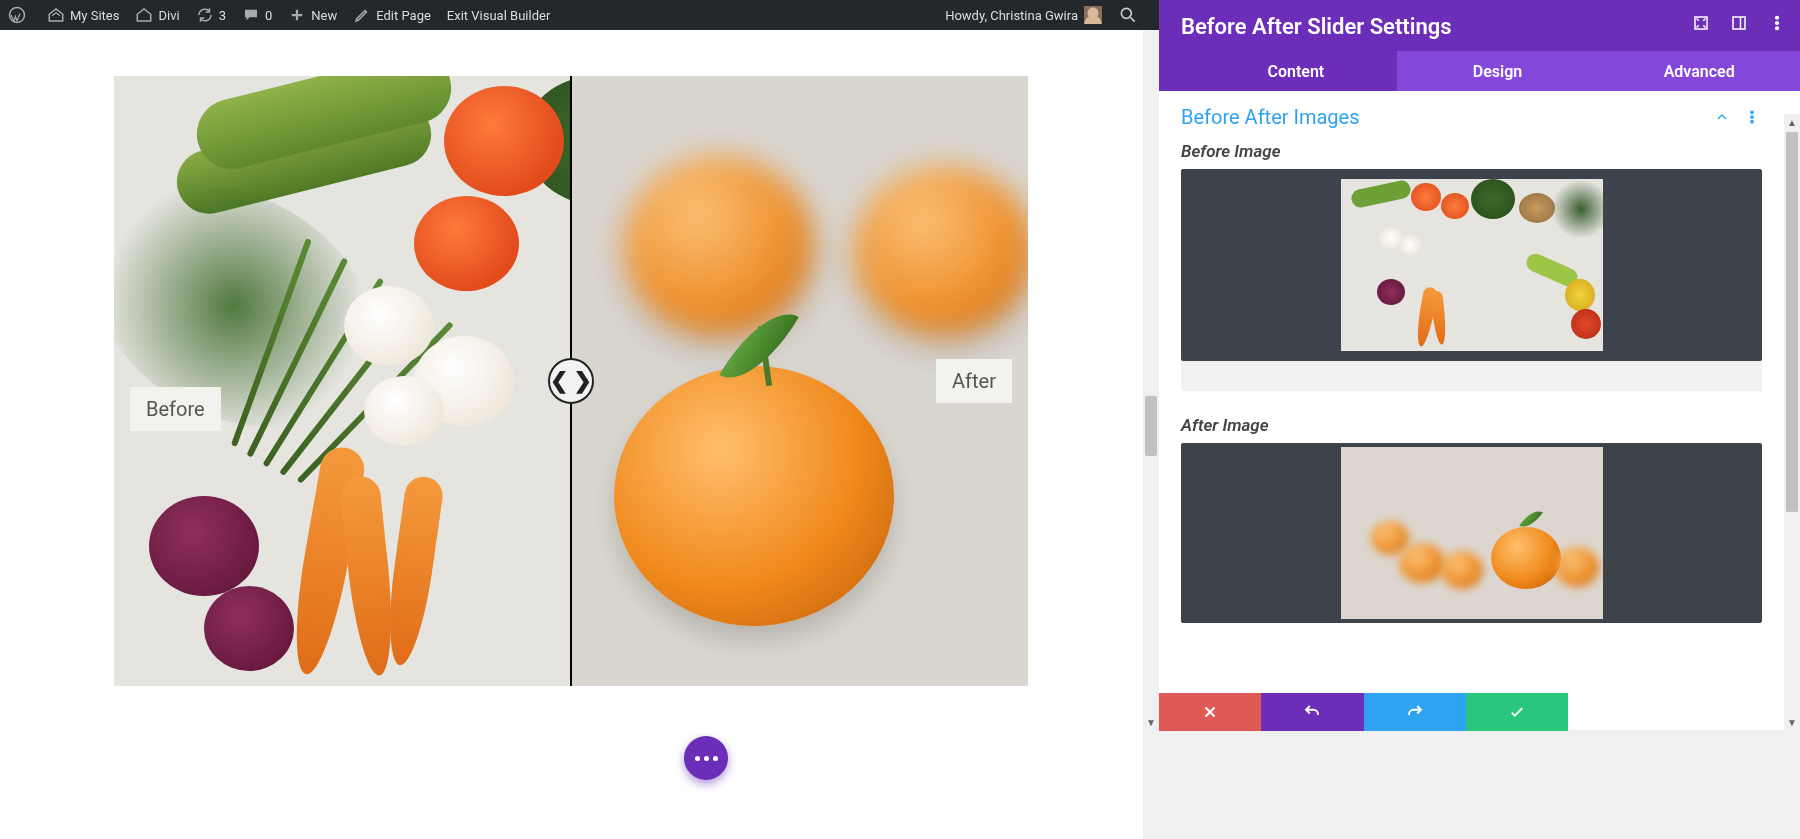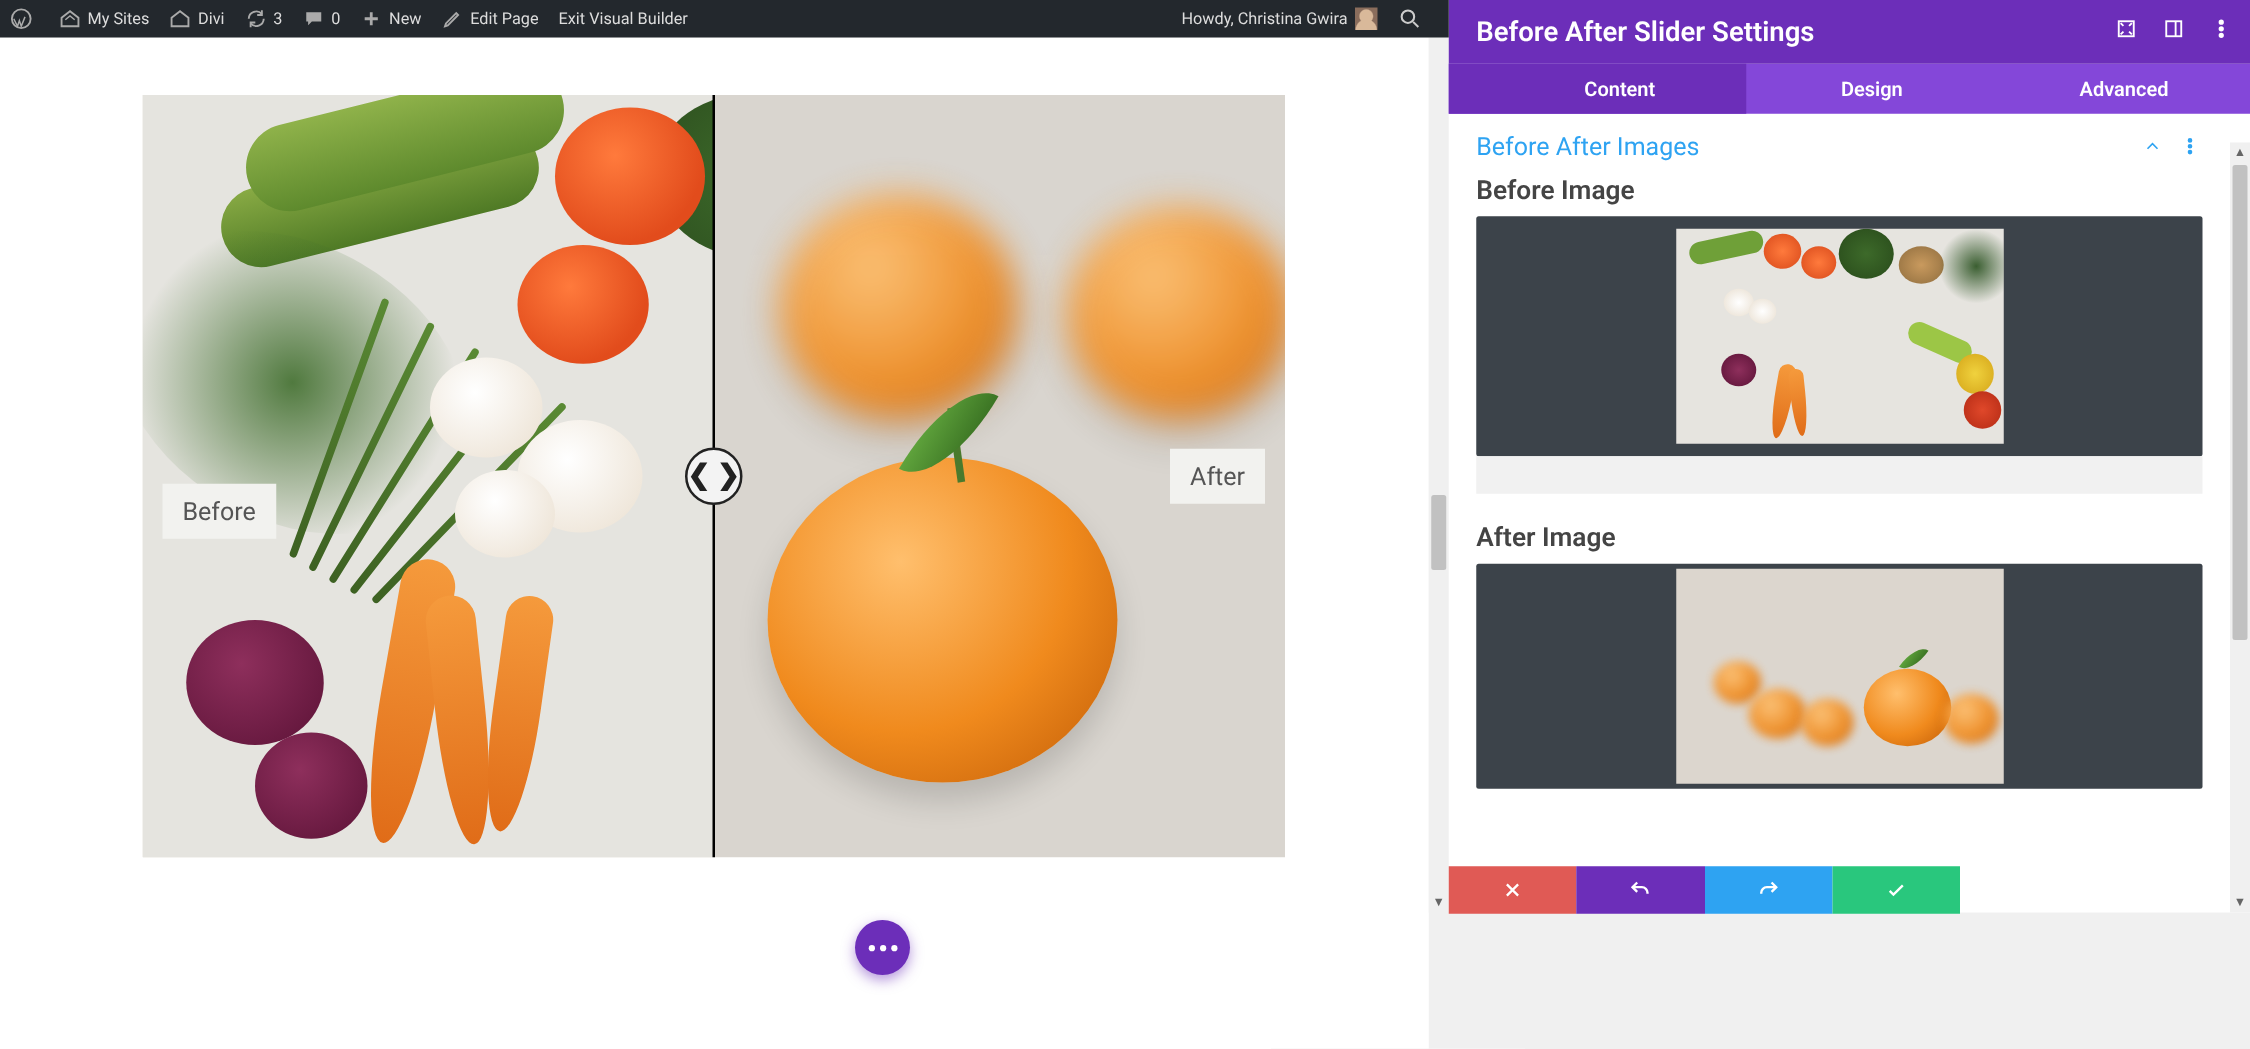--- a/index.html
+++ b/index.html
@@ -292,24 +292,25 @@
   .section-head .shtitle { flex: 1; }
   .section-head .tog, .section-head .dots {
     width: 20px; height: 20px;
     cursor: pointer;
     display: flex; align-items: center; justify-content: center;
     margin-left: 10px;
   }
   .section-head svg { width: 16px; height: 16px; stroke: #2ea3f2; fill: none; stroke-width: 2; }
 
   .field-label {
-    font-size: 21px;
+    font-size: 17px;
     color: #444;
     font-weight: 600;
     margin: 10px 0 8px 0;
+    font-style: italic;
   }
   .image-well {
     background: #3c434a;
     padding: 10px 40px;
     border-radius: 2px;
     height: 192px;
     display: flex;
     align-items: center;
     justify-content: center;
     cursor: pointer;

